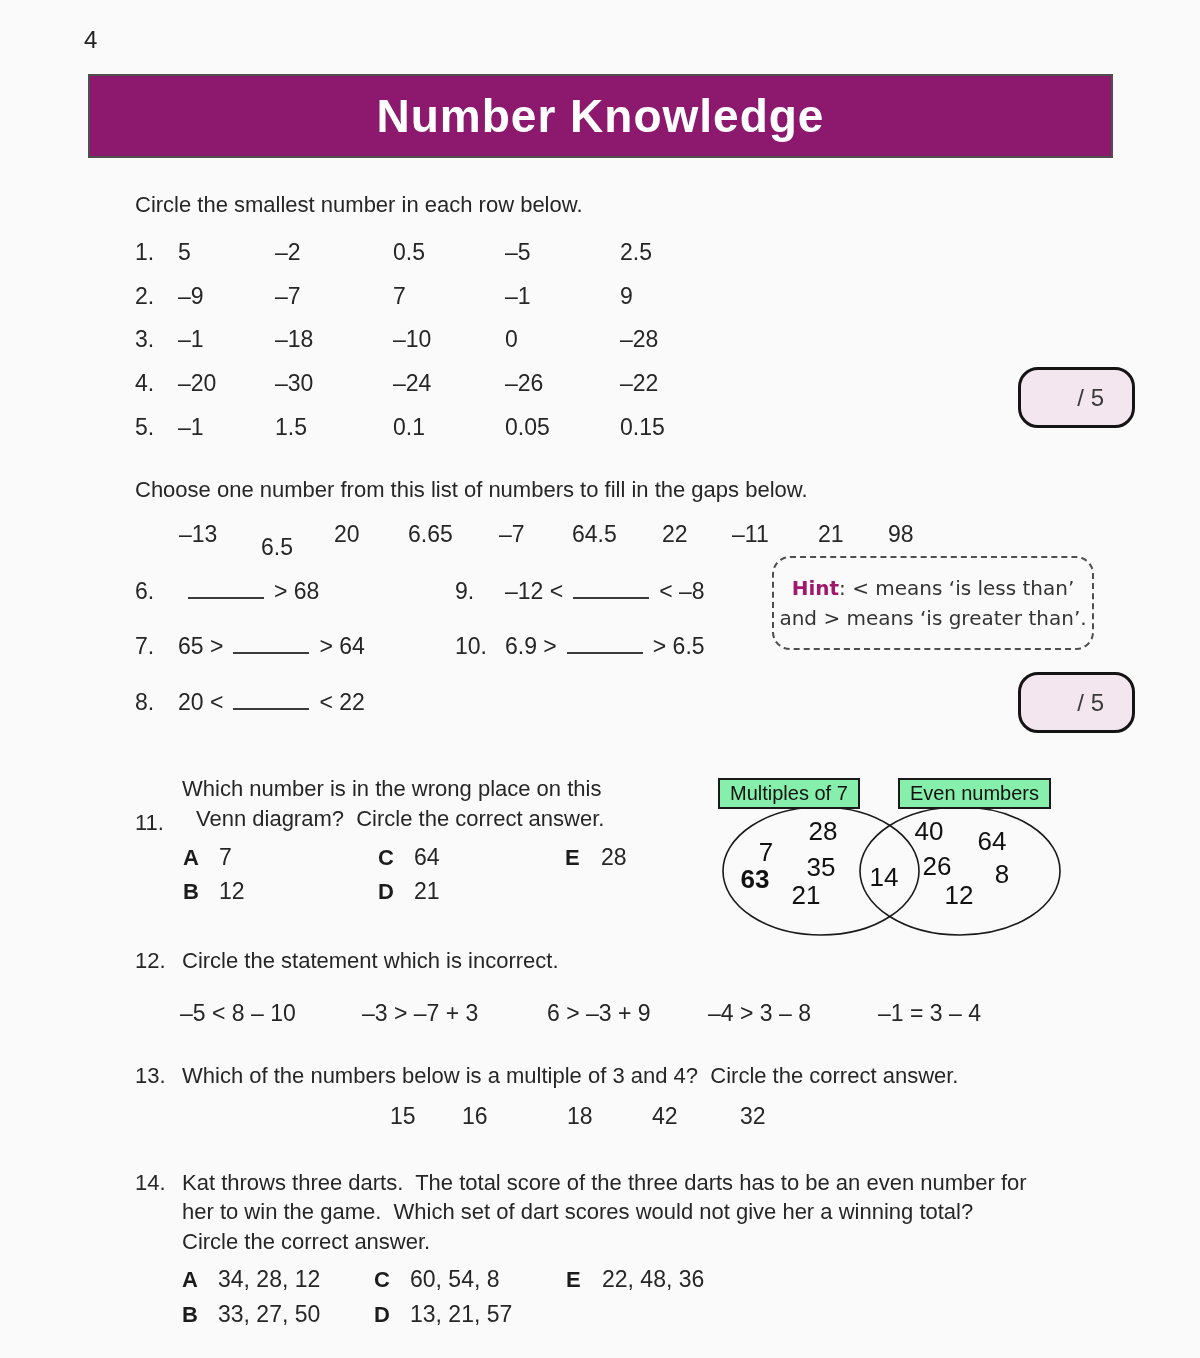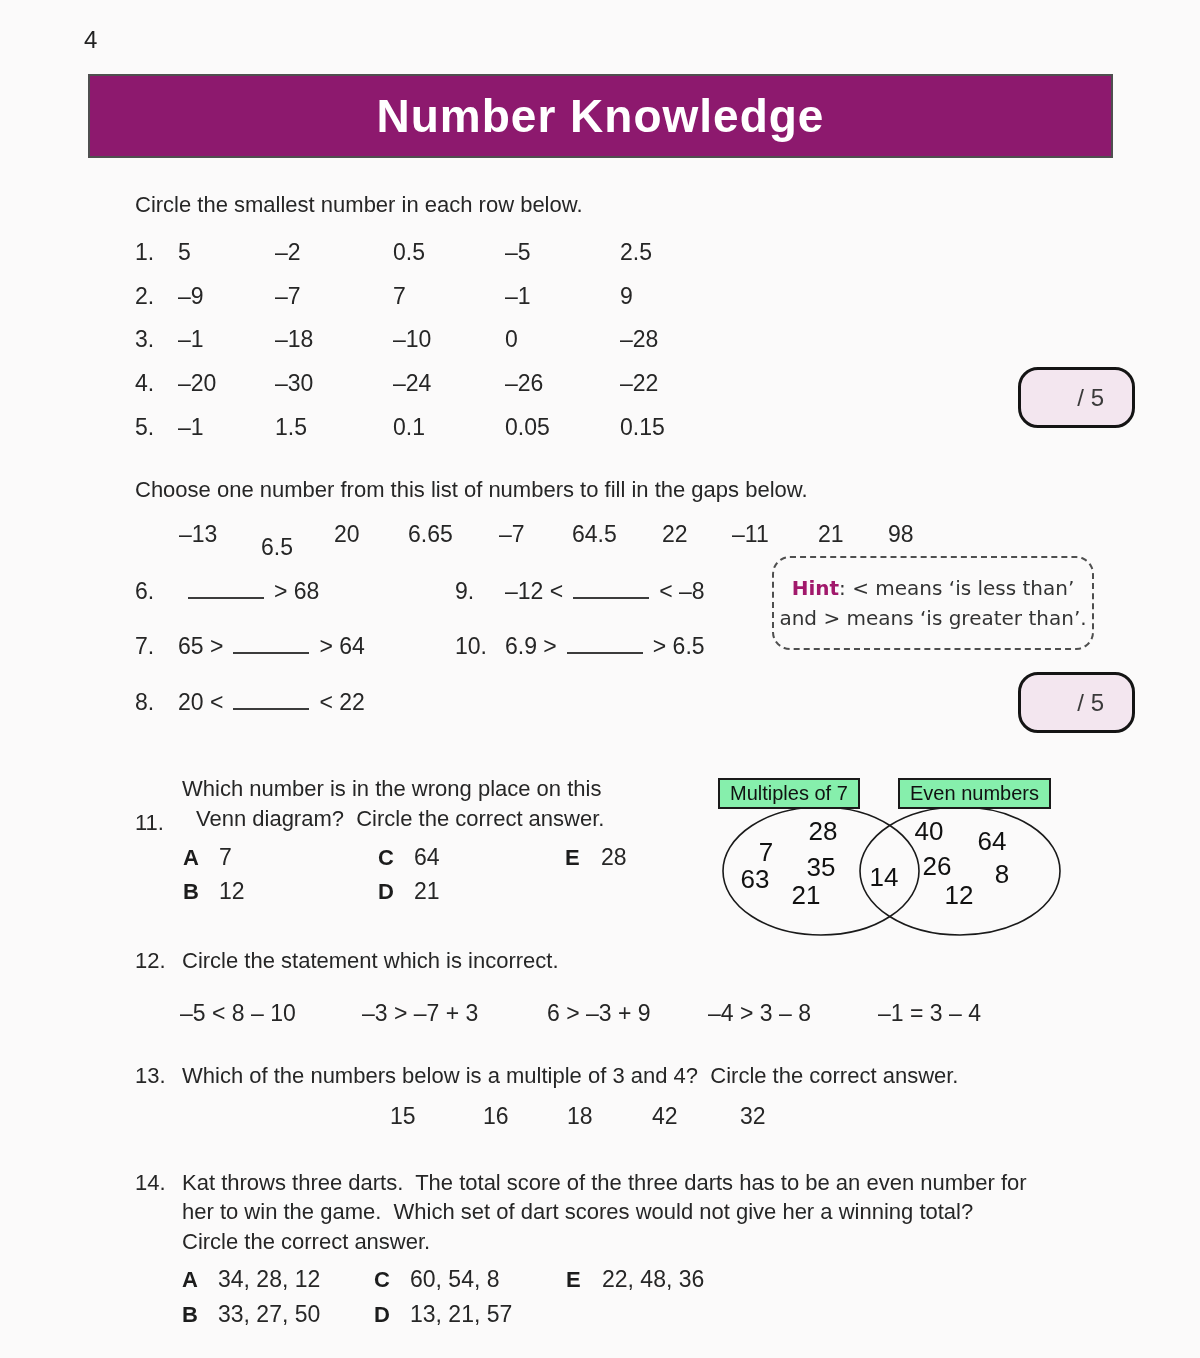--- a/index.html
+++ b/index.html
@@ -195,21 +195,21 @@
     <svg width="357" height="165" viewBox="0 0 357 165">
       <ellipse cx="108" cy="93" rx="98" ry="64" fill="none" stroke="#1a1a1a" stroke-width="1.6"></ellipse>
       <ellipse cx="247" cy="93" rx="100" ry="64" fill="none" stroke="#1a1a1a" stroke-width="1.6"></ellipse>
     </svg>
     <div class="vlabel" style="left:5px;">Multiples of 7</div>
     <div class="vlabel" style="left:185px;">Even numbers</div>
 
     <span class="vnum" style="left:53px;  top:74px;">7</span>
     <span class="vnum" style="left:110px; top:53px;">28</span>
     <span class="vnum" style="left:108px; top:89px;text-align:right;">35</span>
-    <span class="vnum" style="left:42px;  top:101px;">63</span>
+    <span class="vnum" style="left:42px;  top:101px;font-weight:bold;">63</span>
     <span class="vnum" style="left:93px;  top:117px;">21</span>
     <span class="vnum" style="left:171px; top:81px;margin-top:18px;">14</span>
     <span class="vnum" style="left:216px; top:53px;">40</span>
     <span class="vnum" style="left:279px; top:63px;">64</span>
     <span class="vnum" style="left:224px; top:88px;">26</span>
     <span class="vnum" style="left:289px; top:96px;">8</span>
     <span class="vnum" style="left:246px; top:117px;">12</span>
   </div>
 
   <span class="abs t" style="left:135px; top:948px;">12.</span>
@@ -219,21 +219,21 @@
     <span class="abs num" style="left:362px; top:1000px;">–3 &gt; –7 + 3</span>
     <span class="abs num" style="left:547px; top:1000px;">6 &gt; –3 + 9</span>
     <span class="abs num" style="left:708px; top:1000px;">–4 &gt; 3 – 8</span>
     <span class="abs num" style="left:878px; top:1000px;">–1 = 3 – 4</span>
   </div>
 
   <span class="abs t" style="left:135px; top:1063px;">13.</span>
   <span class="abs t" style="left:182px; top:1063px;">Which of the numbers below is a multiple of 3 and 4?  Circle the correct answer.</span>
   <div>
     <span class="abs num" style="left:390px; top:1103px;">15</span>
-    <span class="abs num" style="left:483px; top:1103px;">16</span>
+    <span class="abs num" style="left:462px; top:1103px;">16</span>
     <span class="abs num" style="left:567px; top:1103px;">18</span>
     <span class="abs num" style="left:652px; top:1103px;">42</span>
     <span class="abs num" style="left:740px; top:1103px;">32</span>
   </div>
 
   <span class="abs t" style="left:135px; top:1170px;">14.</span>
   <span class="abs t" style="left:182px; top:1199px;">her to win the game.  Which set of dart scores would not give her a winning total?</span>
   <span class="abs t" style="left:182px; top:1170px;">Kat throws three darts.  The total score of the three darts has to be an even number for</span>
   <span class="abs t" style="left:182px; top:1229px;">Circle the correct answer.</span>
 

